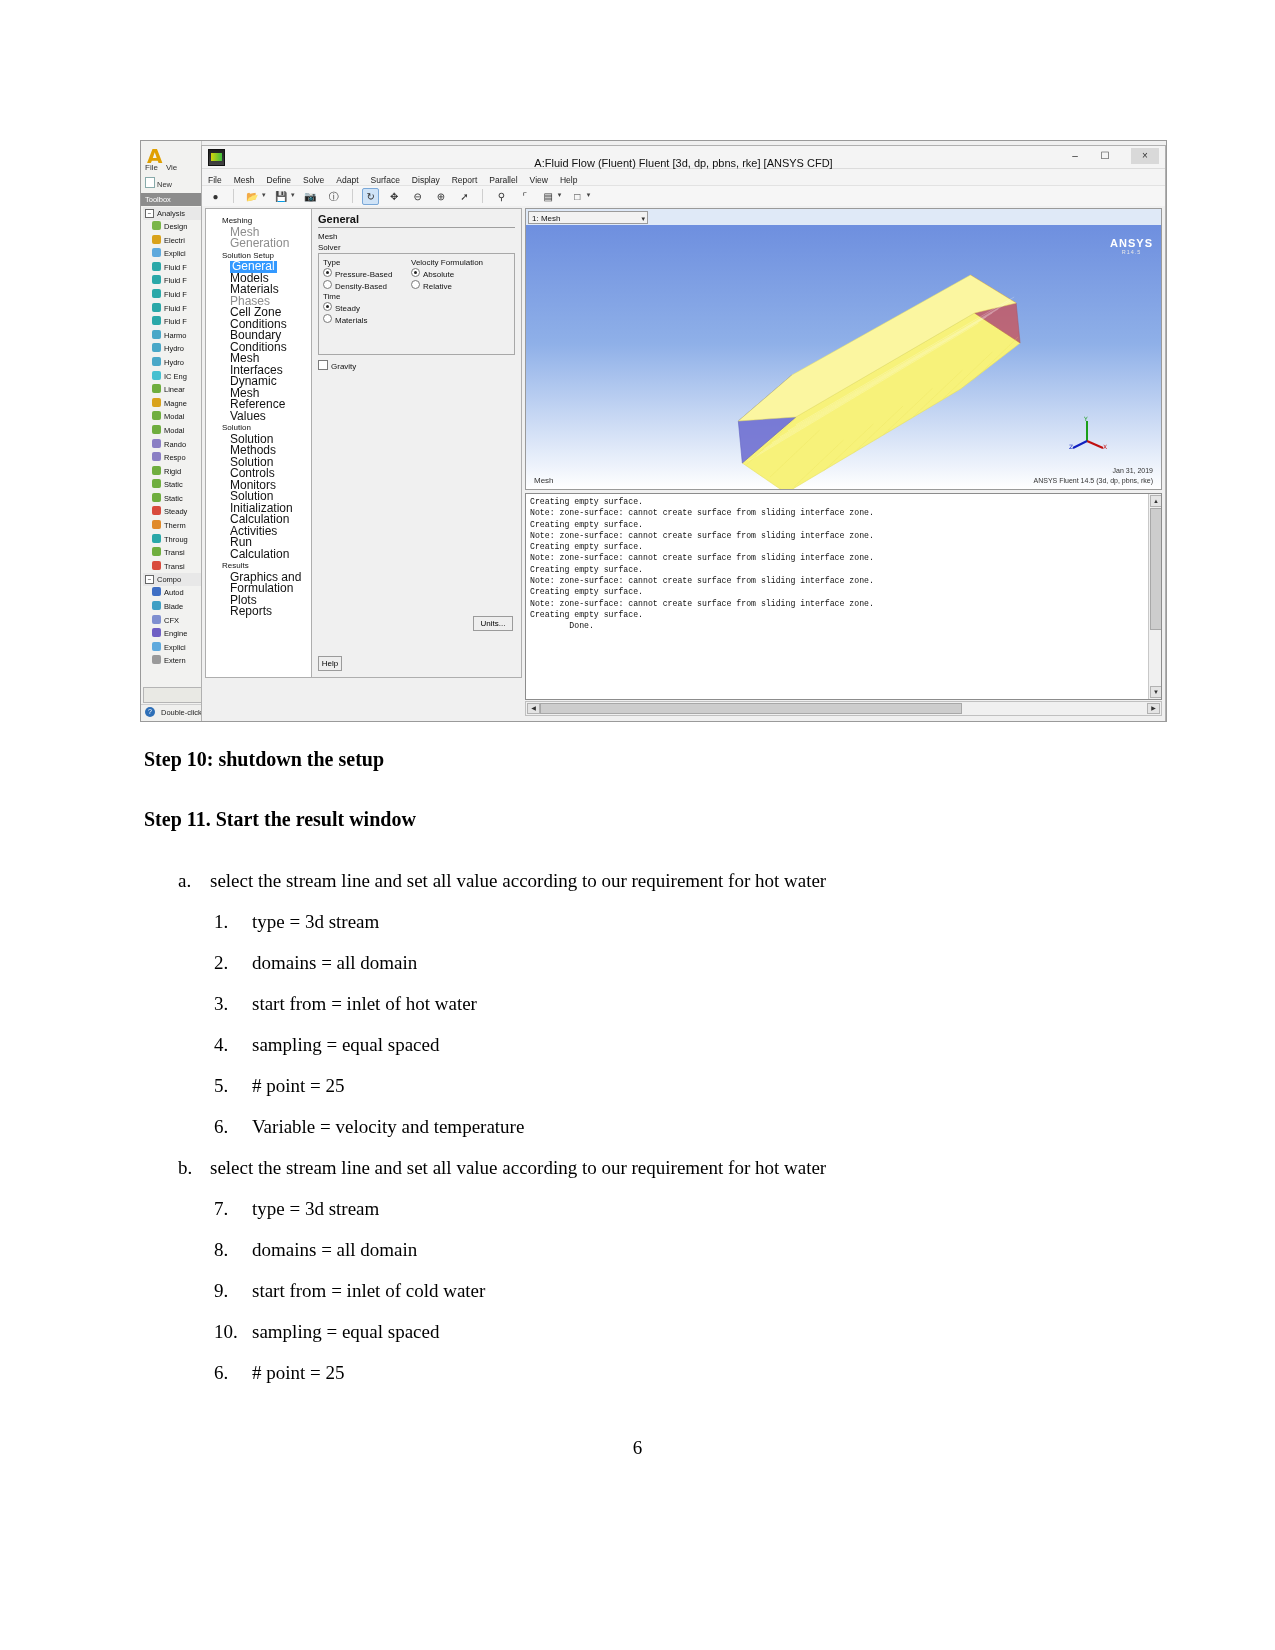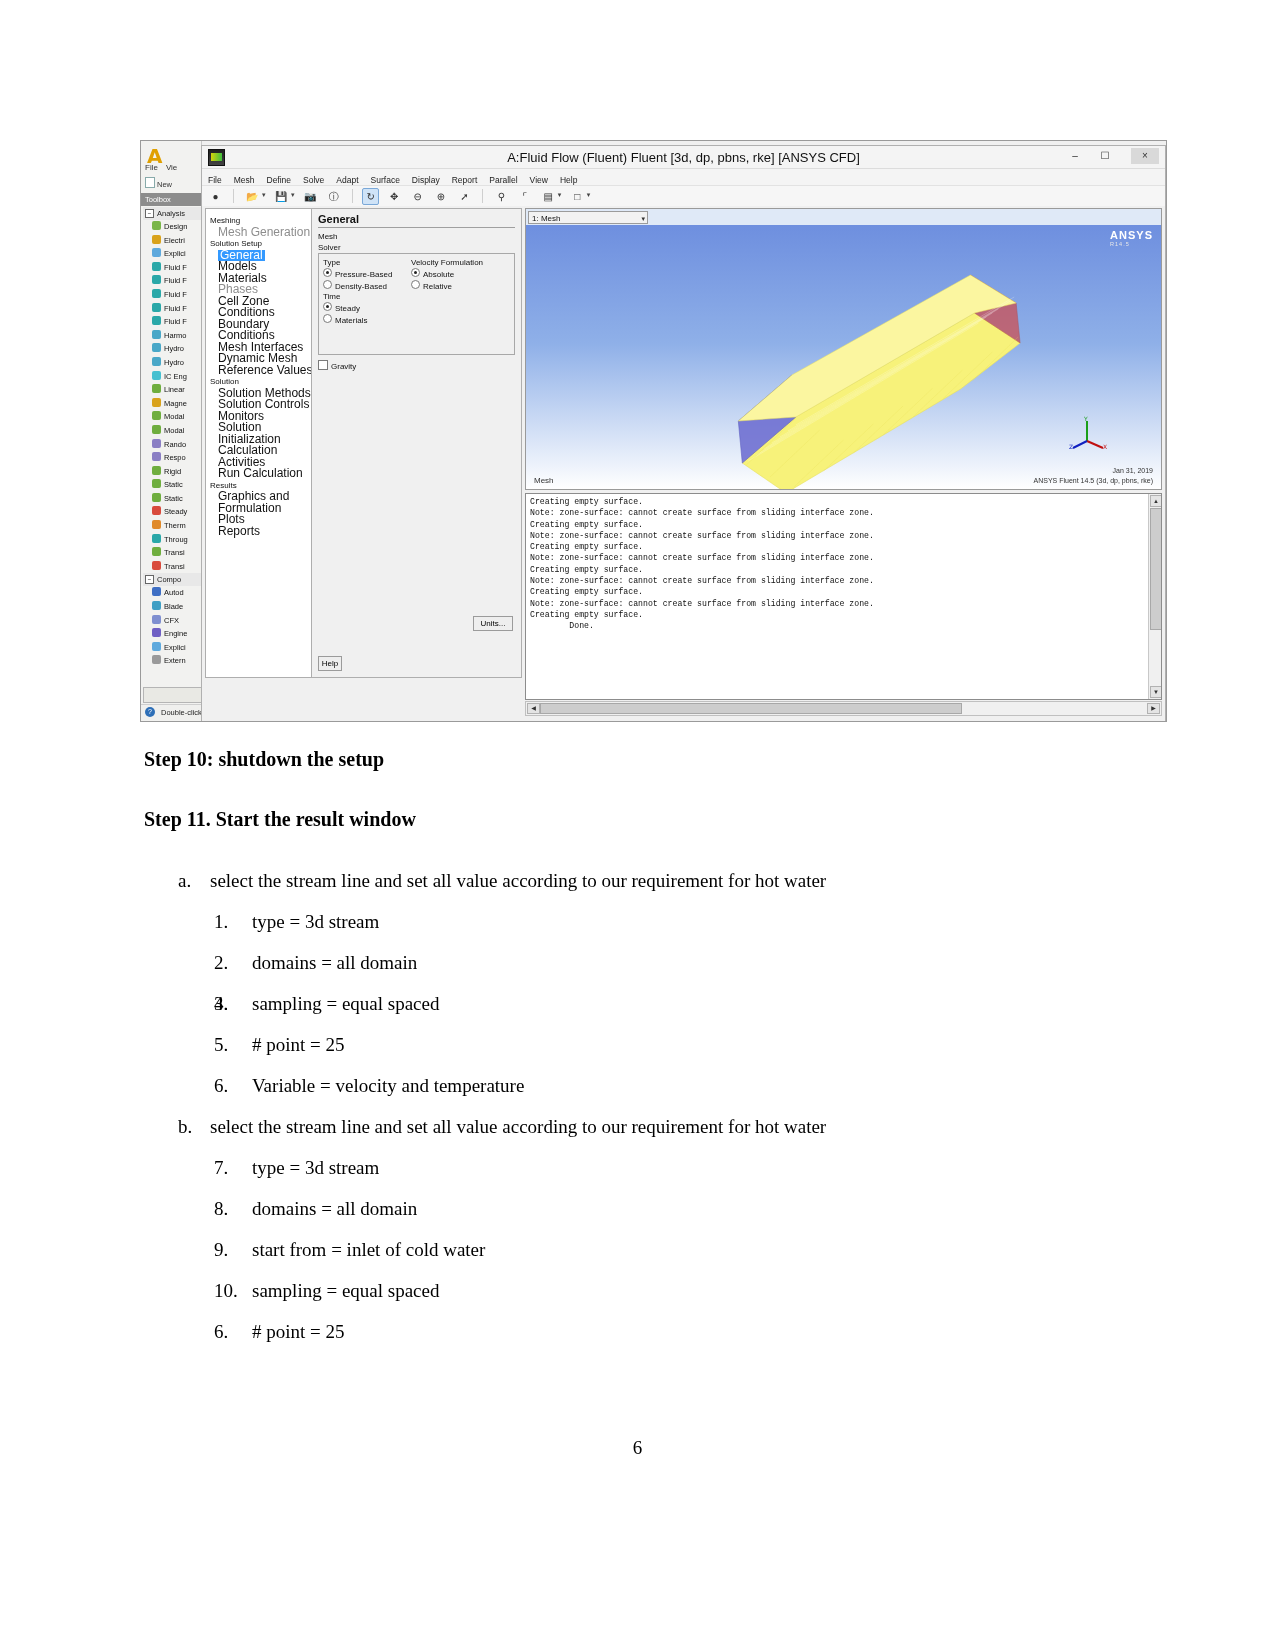--- a/index.html
+++ b/index.html
@@ -35,36 +35,36 @@
   .wb-status{position:absolute;left:0;top:563px;width:1025px;height:16px;background:#f0f0ee;border-top:1px solid #cfcfcf;font-size:7.5px;color:#222;line-height:16px;padding-left:20px;box-sizing:border-box;}
   .wb-status-ico{position:absolute;left:4px;top:566px;width:10px;height:10px;border-radius:5px;background:#2e6fb7;color:#fff;font-size:7px;line-height:10px;text-align:center;}
   .wb-prog{position:absolute;right:122px;top:565px;width:78px;height:12px;background:#e6e6e2;border:1px solid #bdbdbd;font-size:7px;line-height:12px;text-align:center;color:#222;}
   .wb-msgs{position:absolute;right:8px;top:565px;width:108px;height:12px;background:#e6e6e2;border:1px solid #bdbdbd;font-size:7px;line-height:12px;text-align:center;color:#222;}
 
   
   #fluent{position:absolute;left:60px;top:4px;width:963px;height:576px;background:#f0f0f0;border:1px solid #b0b0b0;}
   .f-title{position:relative;height:22px;background:#f4f4f4;border-bottom:1px solid #dcdcdc;}
   .f-title-ico{position:absolute;left:6px;top:3px;width:15px;height:15px;background:linear-gradient(#1f1f1f,#444);border:1px solid #111;}
   .f-title-ico:after{content:"";position:absolute;left:2px;top:3px;width:11px;height:8px;background:linear-gradient(90deg,#d4d40a,#3fbf3f);}
-  .f-title-text{position:absolute;left:0;right:0;top:4px;text-align:center;font-size:13px;color:#111;}
+  .f-title-text{position:absolute;left:0;right:0;top:11px;text-align:center;font-size:11px;color:#111;}
   .f-btn{position:absolute;top:2px;width:28px;height:16px;font-size:10px;color:#333;text-align:center;line-height:16px;}
   .f-min{right:76px;} .f-max{right:46px;} .f-close{right:6px;background:#d9d9d9;}
 
   .f-menubar{position:relative;height:16px;background:#f4f4f4;border-bottom:1px solid #e2e2e2;padding-left:6px;}
   .f-menubar span{display:inline-block;font-size:8.5px;color:#1c1c1c;margin-right:12px;line-height:16px;}
 
   .f-toolbar{position:relative;height:20px;background:#f6f6f6;border-bottom:1px solid #cfcfcf;padding-left:4px;}
   .tb-ico{display:inline-block;width:15px;height:15px;margin:2px 1px;vertical-align:top;border:1px solid transparent;border-radius:2px;position:relative;font-size:10px;line-height:15px;text-align:center;color:#333;}
   .tb-ico.sel{background:#cfe3f7;border-color:#7aa8d8;}
   .tb-sep{display:inline-block;width:1px;height:14px;background:#cfcfcf;margin:3px 4px;vertical-align:top;}
   .tb-caret{display:inline-block;font-size:7px;color:#444;vertical-align:top;line-height:18px;margin-right:2px;}
 
   
   .f-body{position:absolute;left:0;top:60px;right:0;bottom:0;background:#f0f0f0;}
-  .f-tree{position:absolute;left:3px;top:2px;width:116px;bottom:44px;background:#fff;border:1px solid #aeaeae;padding:6px 4px;box-sizing:border-box;overflow:hidden;}
+  .f-tree{position:absolute;left:3px;top:2px;width:116px;bottom:44px;background:#fff;border:1px solid #aeaeae;padding:6px 16px;box-sizing:border-box;overflow:hidden;}
   .tr-grp{font-size:8px;color:#111;line-height:11.5px;}
   .tr-item{font-size:12px;color:#111;line-height:11.5px;padding-left:8px;}
   .tr-item.dim{color:#8d8d8d;}
   .tr-item.sel{background:#3399ff;color:#fff;display:inline-block;padding:0 2px 0 2px;margin-left:8px;}
 
   .f-panel{position:absolute;left:109px;top:2px;width:211px;bottom:44px;background:#f0f0f0;border:1px solid #aeaeae;box-sizing:border-box;padding:4px 6px;}
   .p-title{font-size:11px;font-weight:bold;color:#111;border-bottom:1px solid #9f9f9f;padding-bottom:2px;margin-bottom:4px;}
   .p-sec-lbl{font-size:8px;color:#111;margin:2px 0 1px;}
   .p-box{border:1px solid #a8a8a8;background:#f0f0f0;padding:4px;}
   .p-btn{display:inline-block;min-width:54px;height:13px;line-height:13px;text-align:center;font-size:8px;background:#eeeeee;border:1px solid #9b9b9b;color:#111;margin:1px 2px 1px 0;padding:0 4px;}
@@ -75,21 +75,21 @@
   .chk{display:inline-block;width:8px;height:8px;border:1px solid #7a7a7a;background:#fff;margin-right:3px;vertical-align:-1px;}
   .p-opt{font-size:8px;color:#111;line-height:11px;}
   .p-help{position:absolute;left:6px;bottom:6px;width:22px;height:13px;font-size:8px;text-align:center;line-height:13px;background:#eee;border:1px solid #9b9b9b;}
   .p-units{position:absolute;right:8px;bottom:46px;width:38px;height:13px;font-size:8px;text-align:center;line-height:13px;background:#eee;border:1px solid #9b9b9b;}
 
   
   .f-graphics{position:absolute;left:323px;top:2px;right:3px;height:280px;background:#dfe9f7;border:1px solid #9a9a9a;overflow:hidden;}
   .g-combo{position:absolute;left:2px;top:2px;width:120px;height:13px;background:#f2f2f2;border:1px solid #9b9b9b;font-size:8px;line-height:13px;padding-left:3px;box-sizing:border-box;color:#111;}
   .g-combo .ar{position:absolute;right:2px;top:0;font-size:7px;color:#333;}
   .g-canvas{position:absolute;left:0;top:16px;right:0;bottom:0;background:linear-gradient(#6e8fdf 0%,#8fb0e8 45%,#ffffff 100%);}
-  .g-ansys{position:absolute;right:8px;top:4px;text-align:left;}
+  .g-ansys{position:absolute;right:8px;top:12px;text-align:center;}
   .g-ansys .a1{font-size:11px;font-weight:bold;color:#ffffff;letter-spacing:1px;font-family:"Liberation Sans",sans-serif;}
   .g-ansys .a2{font-size:5.5px;color:#e8e8e8;letter-spacing:1px;}
   .g-foot-l{position:absolute;left:8px;bottom:4px;font-size:8px;color:#333;}
   .g-foot-r{position:absolute;right:8px;bottom:3px;font-size:7px;color:#333;text-align:right;line-height:10px;}
   .g-axes{position:absolute;right:52px;bottom:38px;width:40px;height:36px;}
 
   
   .f-console{position:absolute;left:323px;top:287px;right:3px;bottom:22px;background:#ffffff;border:1px solid #8c8c8c;overflow:hidden;}
   .c-text{position:absolute;left:4px;top:2px;right:14px;font-family:Liberation Mono, monospace;font-size:8.2px;line-height:11.3px;color:#111;white-space:pre;}
   .c-vscroll{position:absolute;right:0;top:0;width:12px;bottom:0;background:#f0f0f0;border-left:1px solid #c8c8c8;}
@@ -344,21 +344,21 @@
 
 <div class="doc">
   <h2>Step 10: shutdown the setup</h2>
   <div class="gap"></div>
   <h2>Step 11. Start the result window</h2>
   <div class="gap"></div>
   <div id="doc-list">
       <div class="lvl-a"><span class="mk">a.</span><span class="tx">select the stream line and set all value according to our requirement  for hot water</span></div>
       <div class="lvl-n"><span class="mk">1.</span><span class="tx">type = 3d stream</span></div>
       <div class="lvl-n"><span class="mk">2.</span><span class="tx">domains = all domain</span></div>
-      <div class="lvl-n"><span class="mk">3.</span></div>
+      <div class="lvl-n"><span class="mk">3.</span><span class="tx">start from = inlet of hot water</span></div>
       <div class="lvl-n"><span class="mk">4.</span><span class="tx">sampling = equal spaced</span></div>
       <div class="lvl-n"><span class="mk">5.</span><span class="tx"># point = 25</span></div>
       <div class="lvl-n"><span class="mk">6.</span><span class="tx">Variable = velocity and temperature</span></div>
       <div class="lvl-a"><span class="mk">b.</span><span class="tx">select the stream line and set all value according to our requirement  for hot water</span></div>
       <div class="lvl-n"><span class="mk">7.</span><span class="tx">type = 3d stream</span></div>
       <div class="lvl-n"><span class="mk">8.</span><span class="tx">domains = all domain</span></div>
       <div class="lvl-n"><span class="mk">9.</span><span class="tx">start from = inlet of cold  water</span></div>
       <div class="lvl-n"><span class="mk">10.</span><span class="tx">sampling = equal spaced</span></div>
       <div class="lvl-n"><span class="mk">6.</span><span class="tx"># point = 25</span></div>
     </div>

